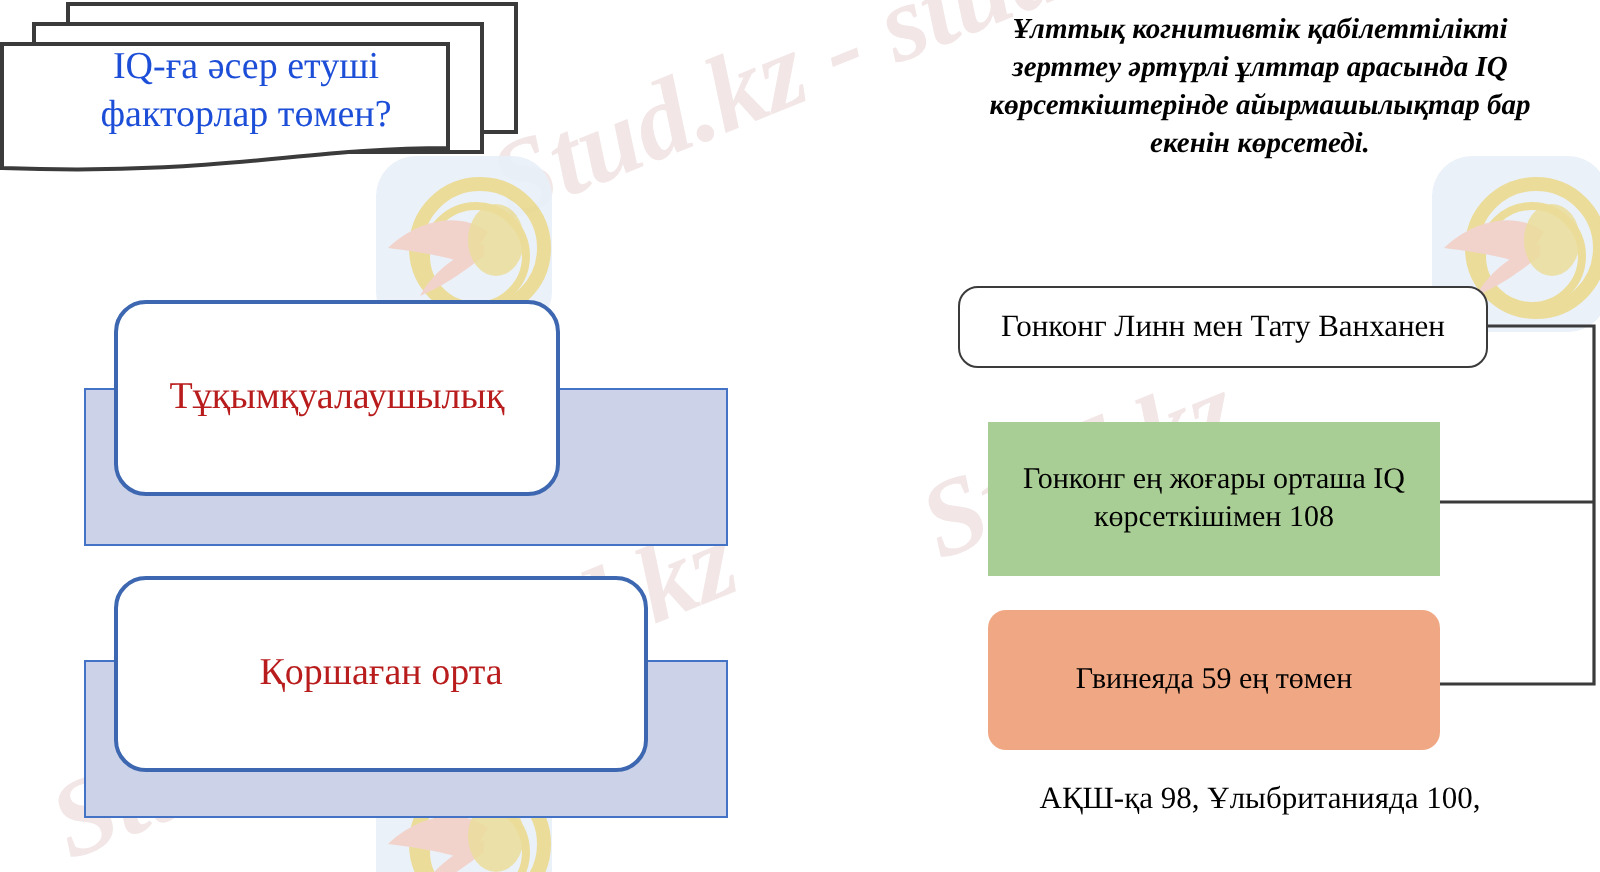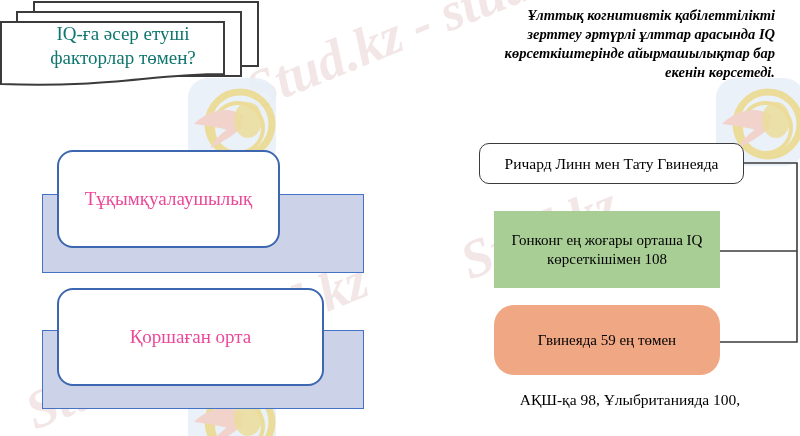--- a/index.html
+++ b/index.html
@@ -35,21 +35,21 @@
   }
   #stacked-cards svg { display: block; }
   .card-text {
     position: absolute;
     left: 8px;
     top: 22px;
     width: 230px;
     text-align: center;
     font-size: 19px;
     line-height: 1.25;
-    color: #0f766e;
+    color: #1d4ed8;
     z-index: 4;
   }
 
   
   .blue-band {
     position: absolute;
     background: #ccd3e8;
     border: 1px solid #4472c4;
     z-index: 1;
     box-sizing: border-box;
@@ -63,41 +63,41 @@
     background: #ffffff;
     border: 2px solid #3d67b0;
     border-radius: 16px;
     z-index: 2;
     box-sizing: border-box;
     display: flex;
     align-items: center;
     justify-content: center;
     text-align: center;
     font-size: 19px;
-    color: #ec4899;
+    color: #b91c1c;
   }
   #factor-heredity { left: 57px; top: 150px; width: 223px; height: 98px; }
   #factor-environment { left: 57px; top: 288px; width: 267px; height: 98px; }
 
   
   #right-col {
     position: absolute;
     left: 460px;
     top: 0px;
     width: 340px;
     height: 436px;
     z-index: 2;
   }
 
   #right-title {
     position: absolute;
     left: 25px;
     top: 6px;
     width: 290px;
-    text-align: right;
+    text-align: center;
     font-weight: bold;
     font-style: italic;
     font-size: 14.5px;
     line-height: 1.30;
     color: #000;
   }
 
   
   #author-box {
     position: absolute;
@@ -138,21 +138,21 @@
   }
 
   
   #guinea-box {
     position: absolute;
     left: 34px;
     top: 305px;
     width: 226px;
     height: 70px;
     background: #f0a884;
-    border-radius: 20px;
+    border-radius: 9px;
     box-sizing: border-box;
     display: flex;
     align-items: center;
     justify-content: center;
     text-align: center;
     font-size: 15px;
     line-height: 1.22;
     z-index: 3;
   }
 
@@ -239,21 +239,21 @@
   <svg id="bracket" viewBox="0 0 340 436" width="340" height="436">
     <g fill="none" stroke="#3b3b3b" stroke-width="1.6">
       <path d="M284 163 L337 163 L337 342 L260 342"></path>
       <path d="M337 251 L260 251"></path>
     </g>
   </svg>
 
   <div id="right-title">Ұлттық когнитивтік қабілеттілікті зерттеу әртүрлі ұлттар арасында IQ көрсеткіштерінде айырмашылықтар бар екенін көрсетеді.</div>
 
   <div id="author-box">
-    <span>Ричард Линн мен Тату Гвинеяда</span>
+    <span>Гонконг Линн мен Тату Ванханен</span>
   </div>
 
   <div id="hongkong-box">
     <span>Гонконг ең жоғары орташа IQ көрсеткішімен 108</span>
   </div>
 
   <div id="guinea-box">
     <span>Гвинеяда 59 ең төмен</span>
   </div>
 

